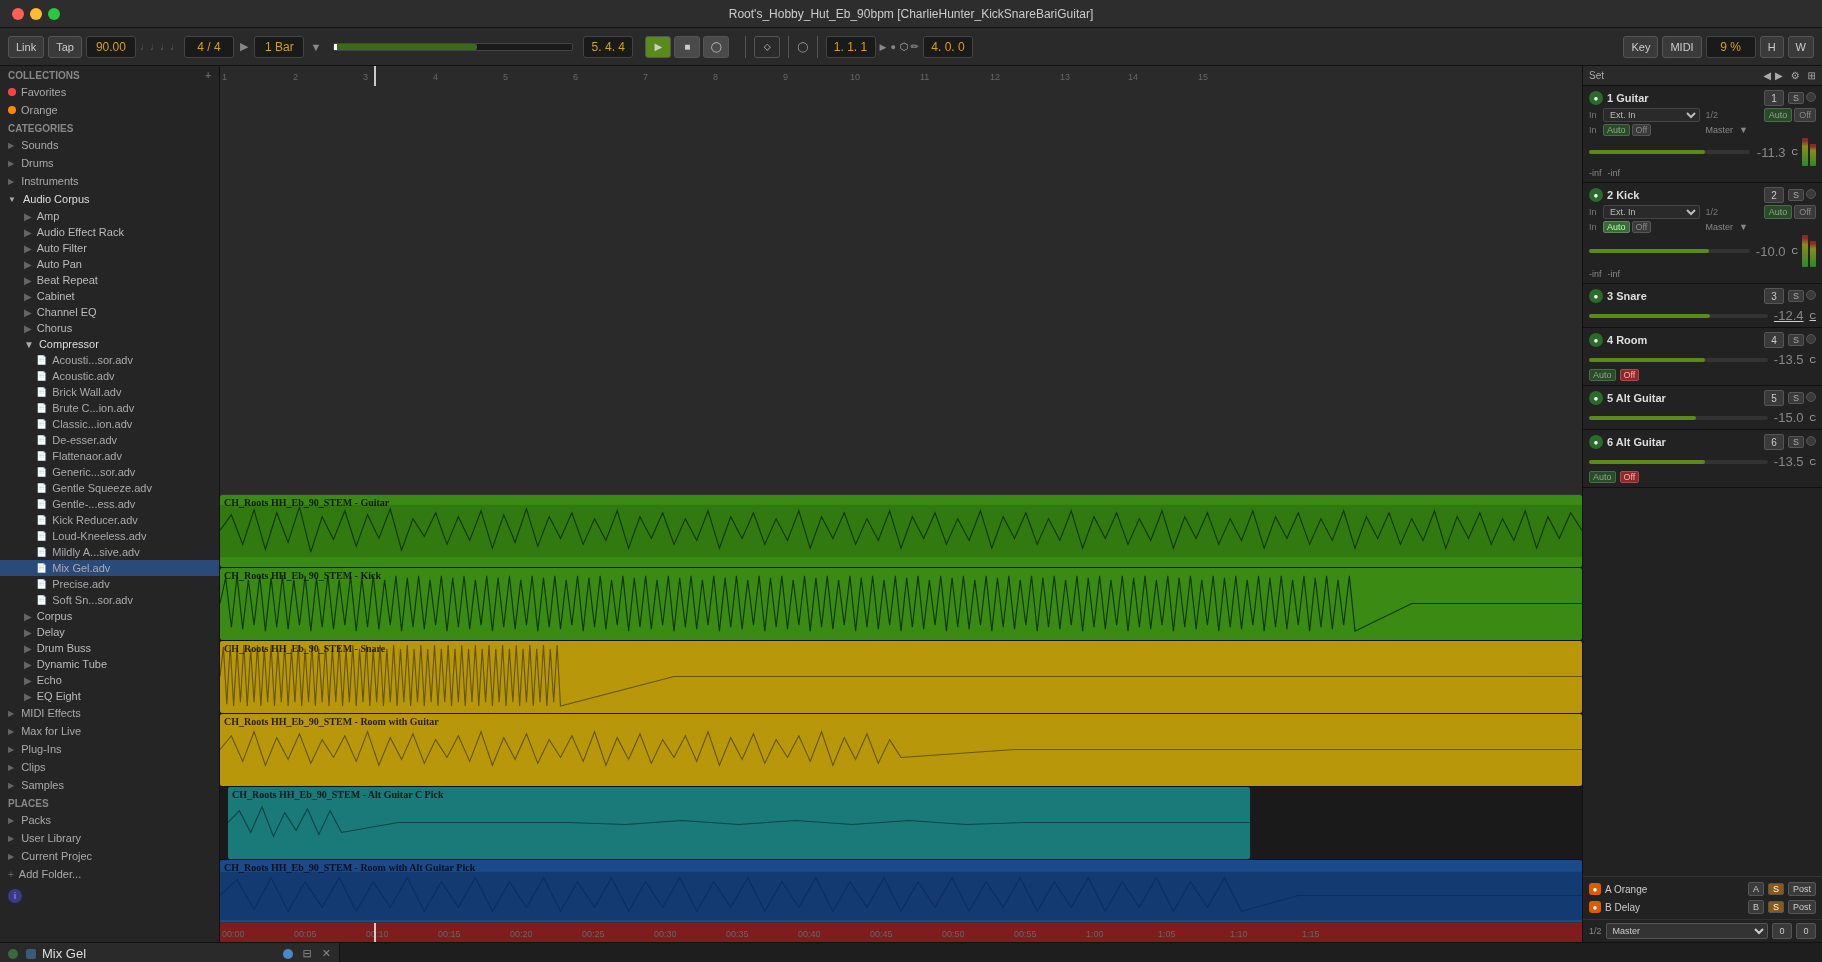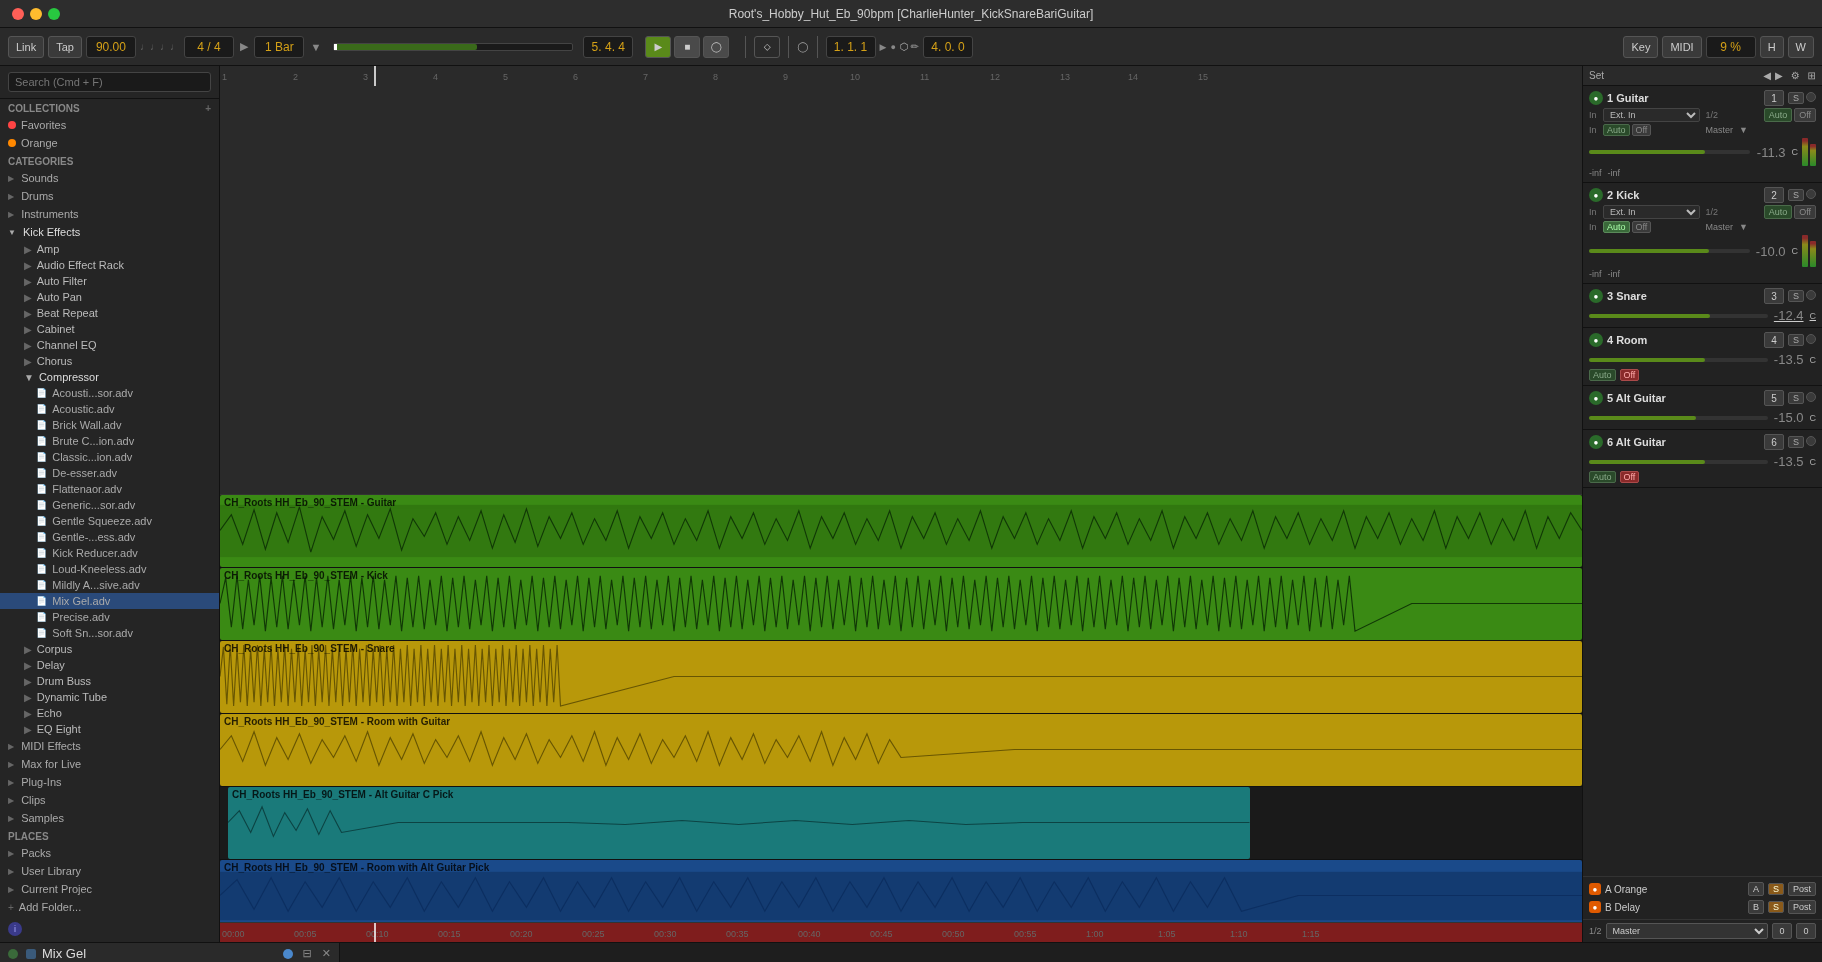--- a/index.html
+++ b/index.html
@@ -211,20 +211,21 @@
       flex: 1;
       position: relative;
       overflow: hidden;
     }
     .waveform-clip {
       position: absolute;
       top: 0;
       height: 100%;
       border-radius: 2px;
       overflow: hidden;
+      font-family: Liberation Serif, serif;
     }
     .waveform-label {
       position: absolute;
       top: 2px;
       left: 4px;
       font-size: 10px;
       color: rgba(0,0,0,0.8);
       font-weight: bold;
       white-space: nowrap;
       pointer-events: none;
@@ -475,23 +476,20 @@
   <button class="toolbar-btn">Key</button>
   <button class="toolbar-btn">MIDI</button>
   <div class="toolbar-display">9 %</div>
   <span class="toolbar-btn">H</span>
   <span class="toolbar-btn">W</span>
 </div>
 
 <div id="main">
 
   <div id="sidebar">
-    <div id="search-bar">
-      <input type="text" placeholder="Search (Cmd + F)" style="">
-    </div>
     <div id="sidebar-content">
 
       <div class="sidebar-section-header">
         <span>Collections</span>
         <span style="cursor:pointer;color:#666;">+</span>
       </div>
       <div class="sidebar-item category">
         <span class="dot dot-red"></span>
         <span>Favorites</span>
       </div>
@@ -510,21 +508,21 @@
       <div class="sidebar-item category">
         <span class="section-triangle">▶</span>
         <span>Drums</span>
       </div>
       <div class="sidebar-item category">
         <span class="section-triangle">▶</span>
         <span>Instruments</span>
       </div>
       <div class="sidebar-item category" style="color:#ddd;">
         <span class="section-triangle" style="color:#aaa;">▼</span>
-        <span>Kick Effects</span>
+        <span>Audio Corpus</span>
       </div>
 
       <div class="sidebar-subitem">
         <span style="color:#666;font-size:10px;">▶</span>
         <span>Amp</span>
       </div>
       <div class="sidebar-subitem">
         <span style="color:#666;font-size:10px;">▶</span>
         <span>Audio Effect Rack</span>
       </div>

